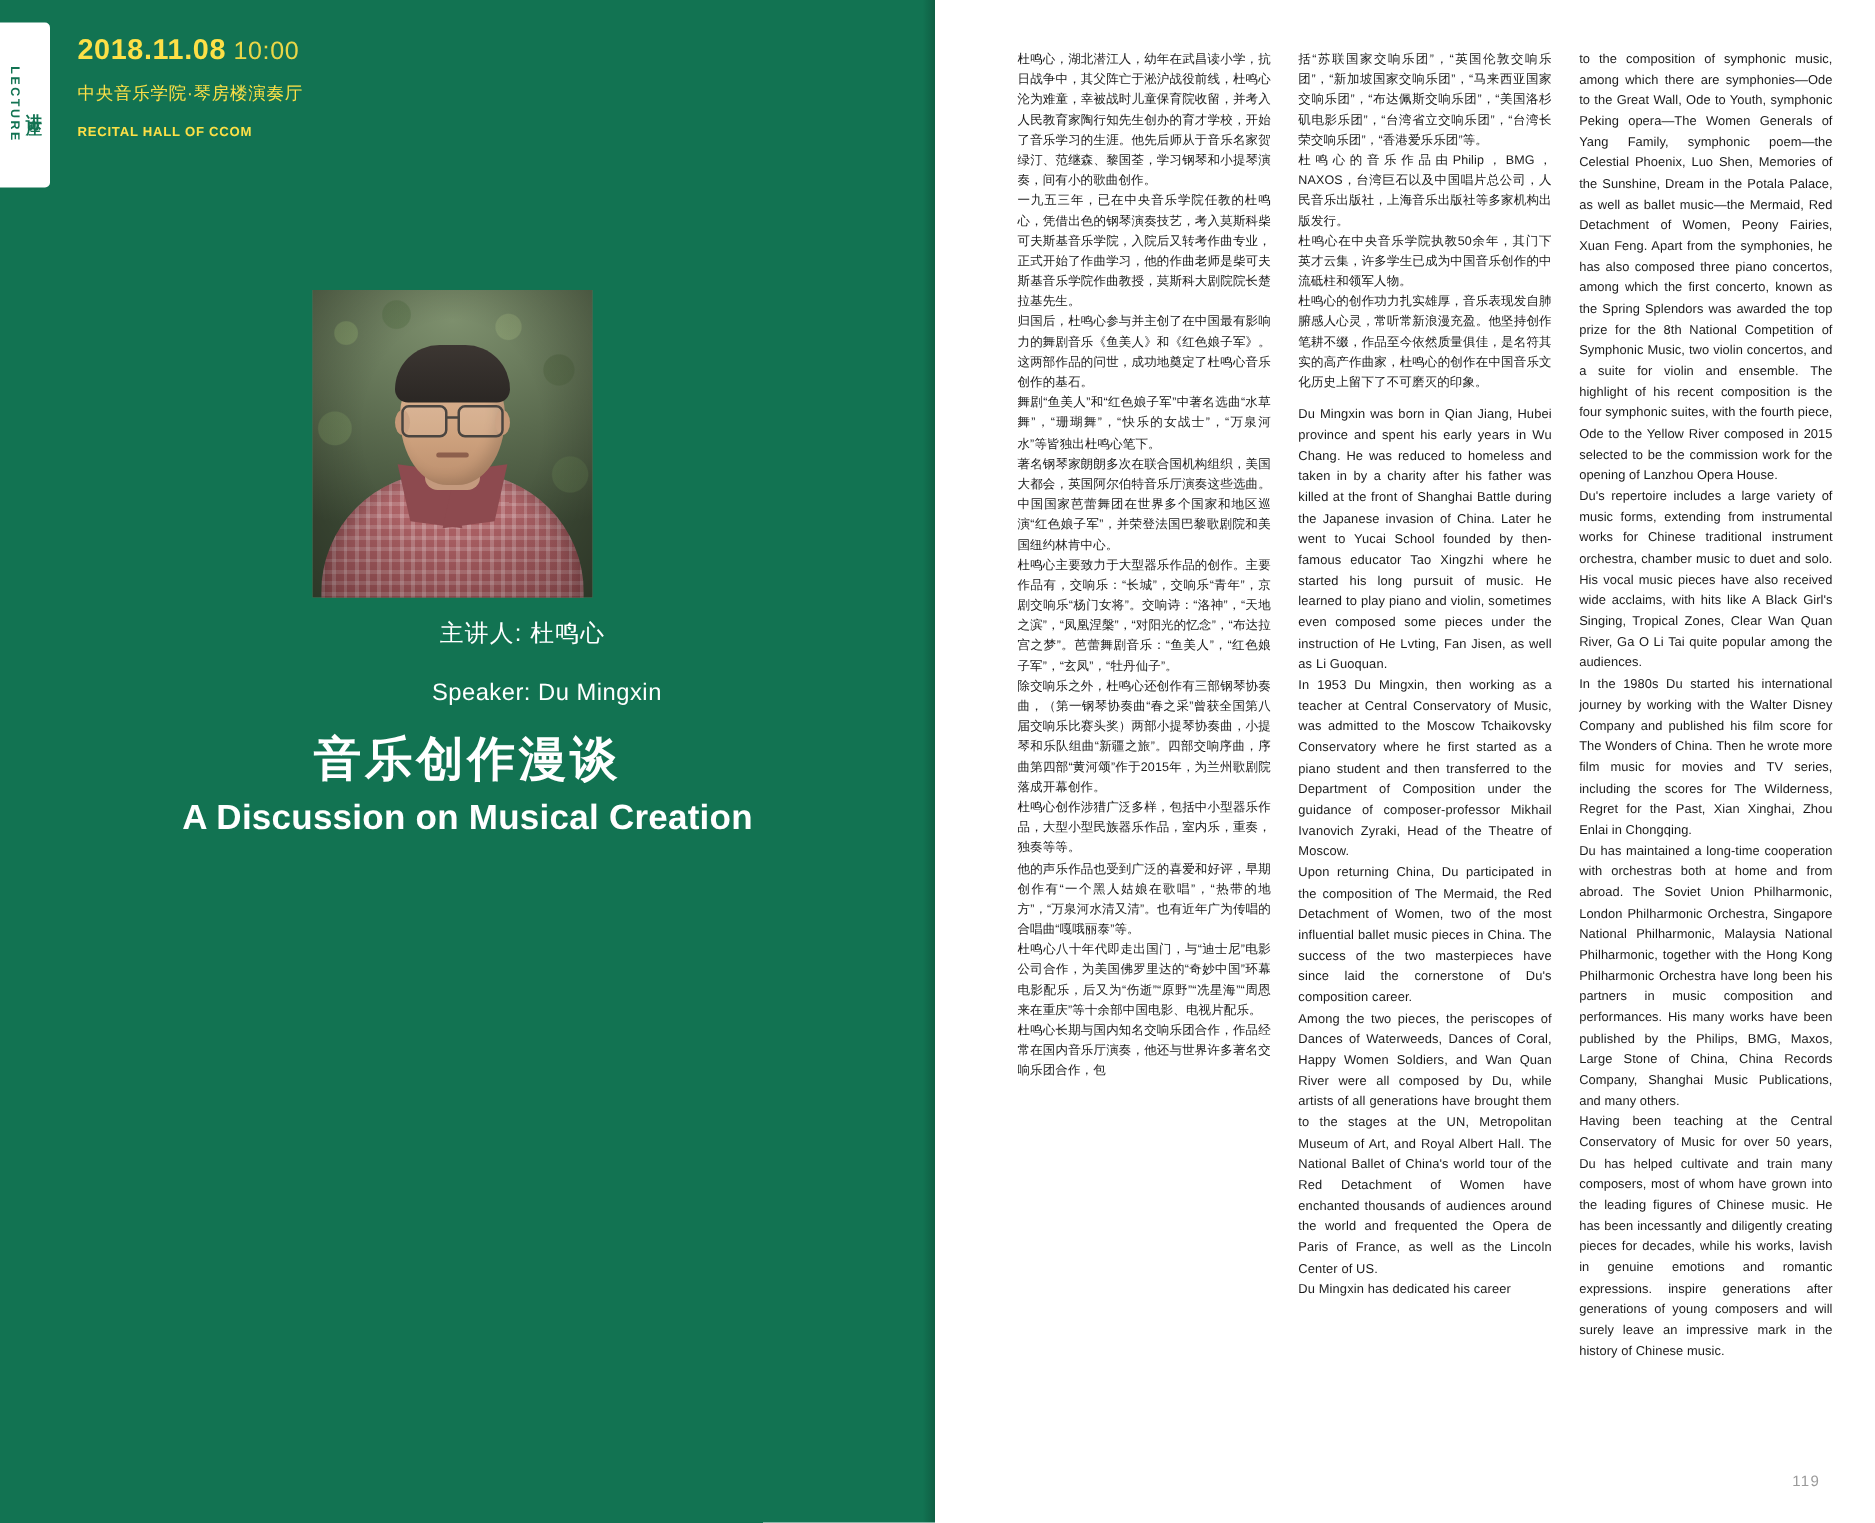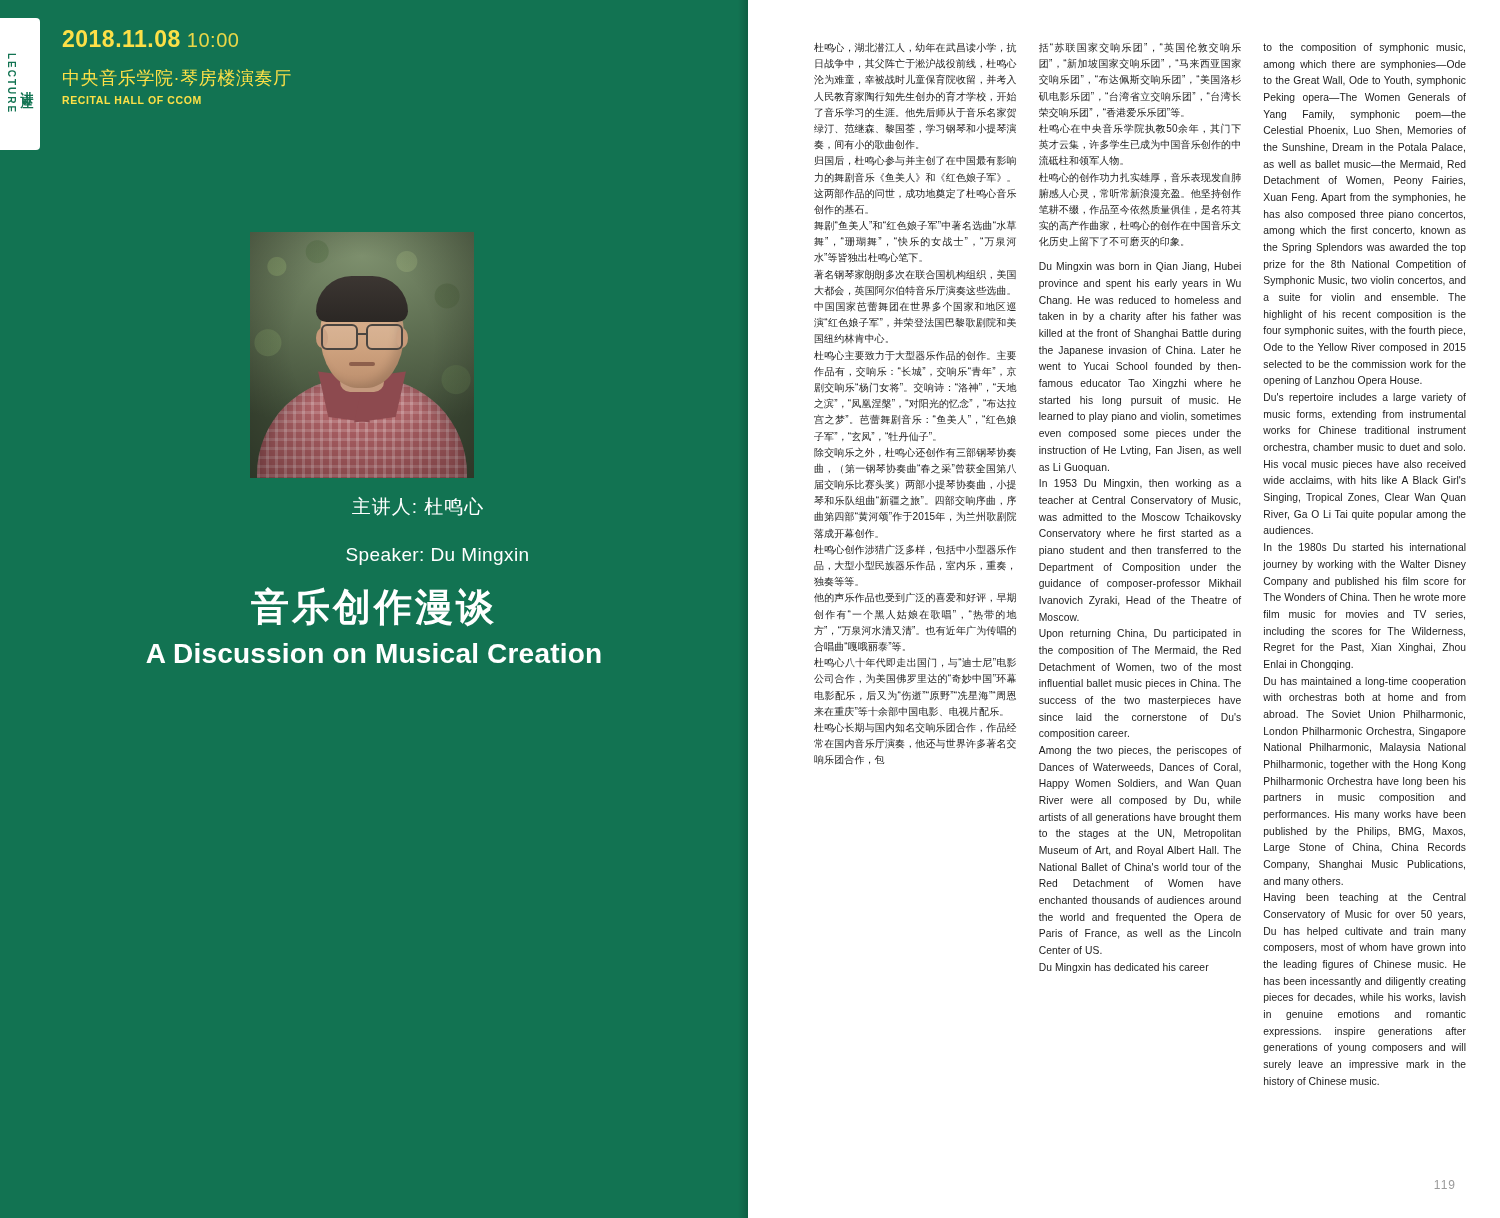--- a/index.html
+++ b/index.html
@@ -89,26 +89,26 @@
     white-space: nowrap;
   }
   .date-line .time {
     font-weight: normal;
     font-size: 20px;
     opacity: 0.92;
     margin-left: 6px;
   }
   .venue-cn {
     margin-top: 12px;
-    font-size: 18px;
+    font-size: 14px;
     letter-spacing: 0.6px;
     white-space: nowrap;
   }
   .venue-en {
-    margin-top: 4px;
+    margin-top: 16px;
     font-size: 10.5px;
     font-weight: bold;
     letter-spacing: 0.6px;
     white-space: nowrap;
   }
 
   
   .portrait-wrap {
     position: absolute;
     left: 250px;
@@ -398,33 +398,35 @@
 
     <div class="title-cn">音乐创作漫谈</div>
     <div class="title-en">A Discussion on Musical Creation</div>
   </div>
 
   <div class="right-area">
     <div class="columns">
 
       <div class="col cn">
         <p>杜鸣心，湖北潜江人，幼年在武昌读小学，抗日战争中，其父阵亡于淞沪战役前线，杜鸣心沦为难童，幸被战时儿童保育院收留，并考入人民教育家陶行知先生创办的育才学校，开始了音乐学习的生涯。他先后师从于音乐名家贺绿汀、范继森、黎国荃，学习钢琴和小提琴演奏，间有小的歌曲创作。</p>
+        <p>一九五三年，已在中央音乐学院任教的杜鸣心，凭借出色的钢琴演奏技艺，考入莫斯科柴可夫斯基音乐学院，入院后又转考作曲专业，正式开始了作曲学习，他的作曲老师是柴可夫斯基音乐学院作曲教授，莫斯科大剧院院长楚拉基先生。</p>
         <p>归国后，杜鸣心参与并主创了在中国最有影响力的舞剧音乐《鱼美人》和《红色娘子军》。这两部作品的问世，成功地奠定了杜鸣心音乐创作的基石。</p>
         <p>舞剧“鱼美人”和“红色娘子军”中著名选曲“水草舞”，“珊瑚舞”，“快乐的女战士”，“万泉河水”等皆独出杜鸣心笔下。</p>
         <p>著名钢琴家朗朗多次在联合国机构组织，美国大都会，英国阿尔伯特音乐厅演奏这些选曲。中国国家芭蕾舞团在世界多个国家和地区巡演“红色娘子军”，并荣登法国巴黎歌剧院和美国纽约林肯中心。</p>
         <p>杜鸣心主要致力于大型器乐作品的创作。主要作品有，交响乐：“长城”，交响乐“青年”，京剧交响乐“杨门女将”。交响诗：“洛神”，“天地之滨”，“凤凰涅槃”，“对阳光的忆念”，“布达拉宫之梦”。芭蕾舞剧音乐：“鱼美人”，“红色娘子军”，“玄凤”，“牡丹仙子”。</p>
         <p>除交响乐之外，杜鸣心还创作有三部钢琴协奏曲，（第一钢琴协奏曲“春之采”曾获全国第八届交响乐比赛头奖）两部小提琴协奏曲，小提琴和乐队组曲“新疆之旅”。四部交响序曲，序曲第四部“黄河颂”作于2015年，为兰州歌剧院落成开幕创作。</p>
         <p>杜鸣心创作涉猎广泛多样，包括中小型器乐作品，大型小型民族器乐作品，室内乐，重奏，独奏等等。</p>
         <p>他的声乐作品也受到广泛的喜爱和好评，早期创作有“一个黑人姑娘在歌唱”，“热带的地方”，“万泉河水清又清”。也有近年广为传唱的合唱曲“嘎哦丽泰”等。</p>
         <p>杜鸣心八十年代即走出国门，与“迪士尼”电影公司合作，为美国佛罗里达的“奇妙中国”环幕电影配乐，后又为“伤逝”“原野”“冼星海”“周恩来在重庆”等十余部中国电影、电视片配乐。</p>
         <p>杜鸣心长期与国内知名交响乐团合作，作品经常在国内音乐厅演奏，他还与世界许多著名交响乐团合作，包</p>
       </div>
 
       <div class="col cn">
         <p>括“苏联国家交响乐团”，“英国伦敦交响乐团”，“新加坡国家交响乐团”，“马来西亚国家交响乐团”，“布达佩斯交响乐团”，“美国洛杉矶电影乐团”，“台湾省立交响乐团”，“台湾长荣交响乐团”，“香港爱乐乐团”等。</p>
+        <p>杜鸣心的音乐作品由Philip，BMG，NAXOS，台湾巨石以及中国唱片总公司，人民音乐出版社，上海音乐出版社等多家机构出版发行。</p>
         <p>杜鸣心在中央音乐学院执教50余年，其门下英才云集，许多学生已成为中国音乐创作的中流砥柱和领军人物。</p>
         <p>杜鸣心的创作功力扎实雄厚，音乐表现发自肺腑感人心灵，常听常新浪漫充盈。他坚持创作笔耕不缀，作品至今依然质量俱佳，是名符其实的高产作曲家，杜鸣心的创作在中国音乐文化历史上留下了不可磨灭的印象。</p>
         <div class="gap"></div>
         <p style="font-size:10.3px;line-height:1.62;text-align:justify;">Du Mingxin was born in Qian Jiang, Hubei province and spent his early years in Wu Chang. He was reduced to homeless and taken in by a charity after his father was killed at the front of Shanghai Battle during the Japanese invasion of China. Later he went to Yucai School founded by then-famous educator Tao Xingzhi where he started his long pursuit of music. He learned to play piano and violin, sometimes even composed some pieces under the instruction of He Lvting, Fan Jisen, as well as Li Guoquan.</p>
         <p style="font-size:10.3px;line-height:1.62;text-align:justify;">In 1953 Du Mingxin, then working as a teacher at Central Conservatory of Music, was admitted to the Moscow Tchaikovsky Conservatory where he first started as a piano student and then transferred to the Department of Composition under the guidance of composer-professor Mikhail Ivanovich Zyraki, Head of the Theatre of Moscow.</p>
         <p style="font-size:10.3px;line-height:1.62;text-align:justify;">Upon returning China, Du participated in the composition of The Mermaid, the Red Detachment of Women, two of the most influential ballet music pieces in China. The success of the two masterpieces have since laid the cornerstone of Du's composition career.</p>
         <p style="font-size:10.3px;line-height:1.62;text-align:justify;">Among the two pieces, the periscopes of Dances of Waterweeds, Dances of Coral, Happy Women Soldiers, and Wan Quan River were all composed by Du, while artists of all generations have brought them to the stages at the UN, Metropolitan Museum of Art, and Royal Albert Hall. The National Ballet of China's world tour of the Red Detachment of Women have enchanted thousands of audiences around the world and frequented the Opera de Paris of France, as well as the Lincoln Center of US.</p>
         <p style="font-size:10.3px;line-height:1.62;text-align:justify;">Du Mingxin has dedicated his career</p>
       </div>
 

